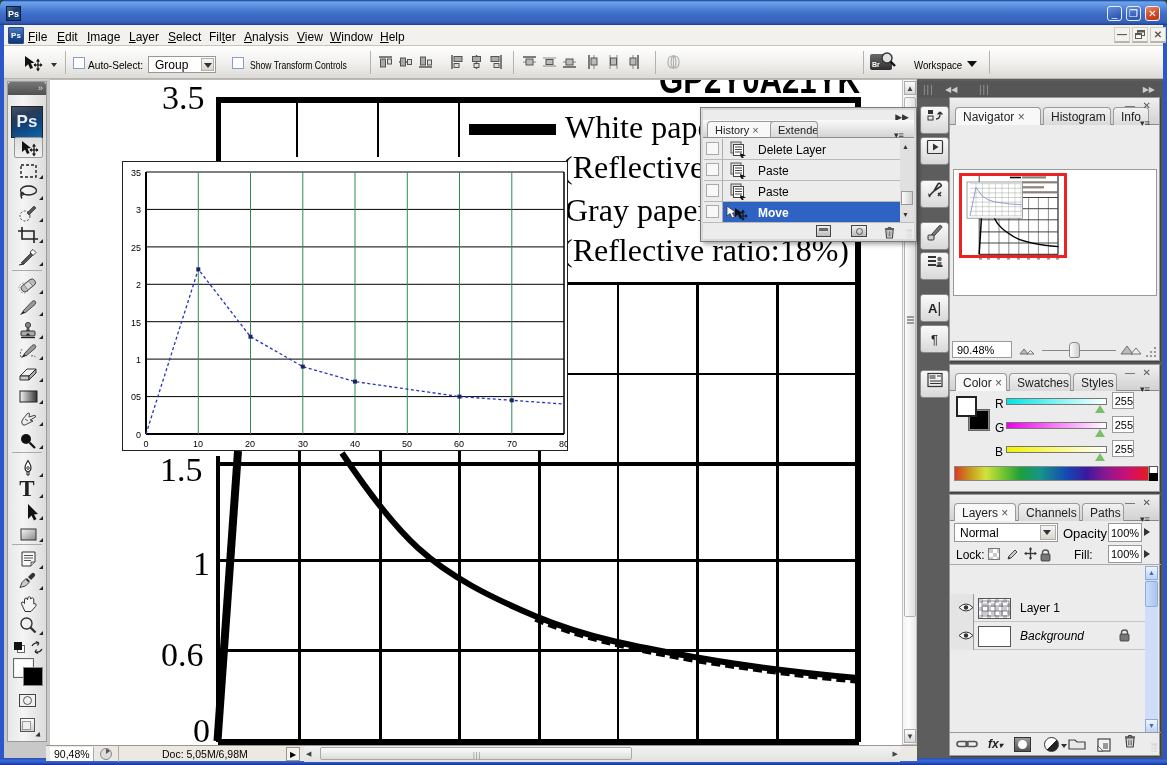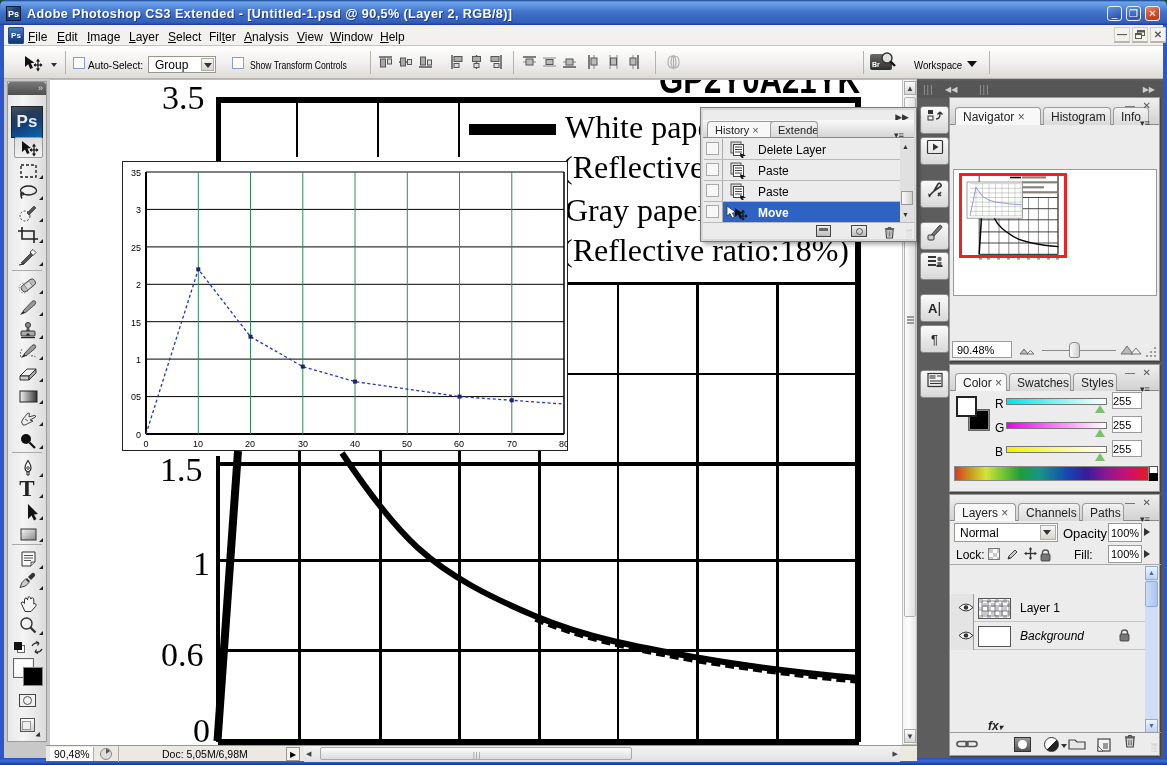--- a/index.html
+++ b/index.html
@@ -80,41 +80,40 @@
 
 .panel { position:absolute; left:32px; width:211px; background:#ececec; border:1px solid #9a9a9a; box-shadow:1px 1px 2px rgba(0,0,0,.4); }
 .phead { position:absolute; left:0; top:0; width:100%; height:26px; background:linear-gradient(180deg,#efefef,#d2d2d2); border-bottom:1px solid #8a8a8a; }
 .ptab { position:absolute; top:8px; height:18px; background:linear-gradient(180deg,#f2f2f2,#dadada); border:1px solid #9a9a9a; border-bottom:none; border-radius:4px 4px 0 0; font-size:12px; color:#222; padding:2px 0 0 7px; white-space:nowrap; overflow:hidden; }
 .ptab.act { background:#f8f8f8; }
 .pmm { position:absolute; right:3px; top:12px; width:16px; height:10px; color:#333; font-size:9px; }
 .pwinbtn { position:absolute; top:0px; color:#555; font-size:10px; z-index:5; }
 
 
 .clabel { position:absolute; font-size:12px; color:#000; }
-.cval { position:absolute; width:30px; height:17px; background:#fff; border:1px solid #9a9a9a; font-size:11px; text-align:left; line-height:16px; }
+.cval { position:absolute; width:22px; height:17px; background:#fff; border:1px solid #9a9a9a; font-size:11px; text-align:right; line-height:16px; }
 .cthumb { position:absolute; width:0; height:0; border-left:5px solid transparent; border-right:5px solid transparent; border-bottom:8px solid #7abf6a; }
 
 
 .lrow { position:absolute; left:1px; width:194px; height:28px; border-bottom:1px solid #c4c4c4; font-size:12px; }
 .eye { position:absolute; left:8px; top:9px; width:14px; height:9px; }
 .thumb { position:absolute; left:27px; top:4px; width:33px; height:21px; border:1px solid #555; }
 .checker { background:conic-gradient(#fff 25%,#cacaca 0 50%,#fff 0 75%,#cacaca 0) 0 0/8px 8px; }
 
 
 #hist { left:701px; top:108px; width:215px; height:133px; background:#ececec; border:2px solid #d8d8d8; outline:1px solid #7a7a7a;
   box-shadow:2px 3px 5px rgba(0,0,0,.4); }
 </style>
 </head>
 <body>
 
 <div class="abs" style="left:0;top:0;width:10px;height:10px;background:#1c4a44"></div>
 <div class="abs" style="left:1157px;top:0;width:10px;height:10px;background:#1c4a44"></div>
 <div id="titlebar" class="abs">
   <div class="psicon">Ps</div>
-  <div class="ttl">Adobe Photoshop CS3 Extended - [Untitled-1.psd @ 90,5% (Layer 2, RGB/8)]</div>
   <div class="tbtn min">_</div>
     <div class="tbtn max">❐</div>
     <div class="tbtn cls">✕</div>
 </div>
 <div id="bl" class="abs"></div>
 <div id="br" class="abs"></div>
 <div id="bb" class="abs"></div>
 
 <div id="menubar" class="abs">
   <div class="psm">Ps</div>
@@ -780,21 +779,21 @@
       <div style="position:absolute;left:0;bottom:0;width:13px;height:14px;background:linear-gradient(180deg,#eef4fe,#bcd2f8);border:1px solid #8cacdc;color:#4a6a9c;font-size:7px;text-align:center;line-height:12px">▼</div>
     </div>
 
     <div style="position:absolute;left:0;bottom:22px;width:211px;height:1px;background:#999"></div>
     <svg style="position:absolute;left:6px;bottom:6px" width="22" height="10" viewBox="0 0 22 10">
         <g fill="none" stroke="#555" stroke-width="1.6">
           <rect x="1" y="2.5" width="11" height="5" rx="2.5"></rect>
           <rect x="10" y="2.5" width="11" height="5" rx="2.5"></rect>
         </g>
       </svg>
-    <div style="position:absolute;left:38px;bottom:22px;font-size:12px;font-style:italic;font-weight:bold;color:#222">fx<span style="font-size:8px">▾</span></div>
+    <div style="position:absolute;left:38px;bottom:4px;font-size:12px;font-style:italic;font-weight:bold;color:#222">fx<span style="font-size:8px">▾</span></div>
     <div style="position:absolute;left:64px;bottom:3px;width:17px;height:15px;background:linear-gradient(180deg,#999,#555);border:1px solid #333">
         <div style="position:absolute;left:3px;top:2px;width:9px;height:9px;border-radius:50%;background:#fff"></div>
       </div>
     <div style="position:absolute;left:94px;bottom:3px;width:15px;height:15px;border-radius:50%;background:linear-gradient(135deg,#fff 50%,#222 50%);border:1px solid #333"></div>
       <div style="position:absolute;left:111px;bottom:4px;border:3px solid transparent;border-top:4px solid #333"></div>
     <svg style="position:absolute;left:118px;bottom:5px" width="18" height="13" viewBox="0 0 18 13">
         <path d="M1,12 L1,3 L7,3 L9,5 L17,5 L17,12 Z" fill="#e8e8e8" stroke="#444" stroke-width="1.2"></path>
       </svg>
     <svg style="position:absolute;left:147px;bottom:3px" width="14" height="14" viewBox="0 0 14 14">
         <rect x="1" y="1" width="12" height="12" fill="#f4f4f4" stroke="#444" stroke-width="1.2"></rect>

